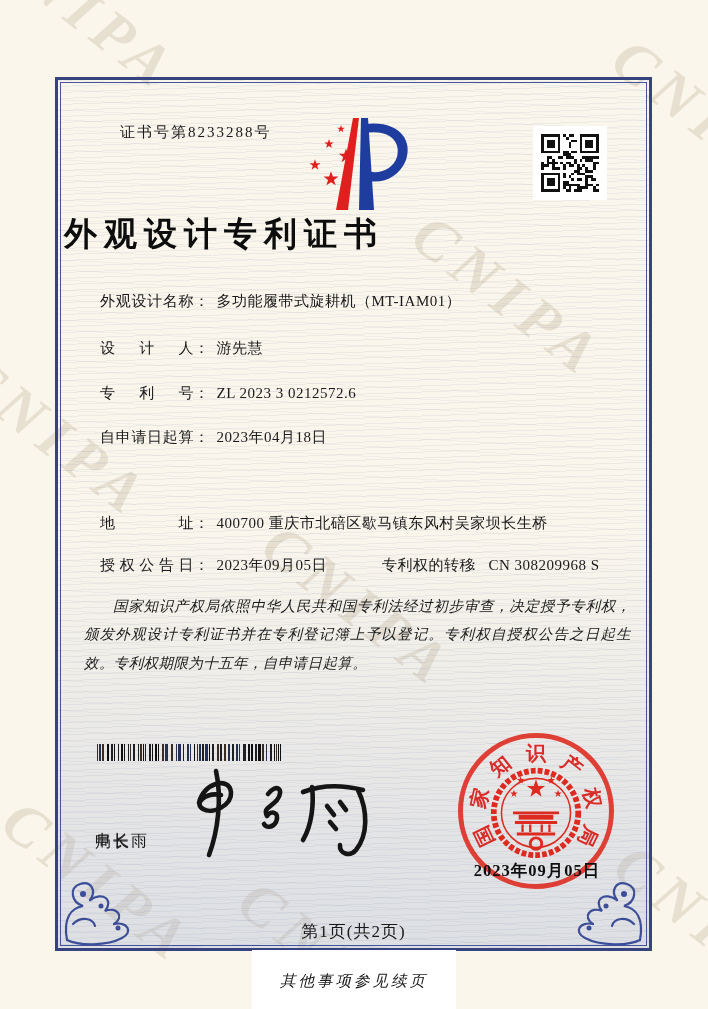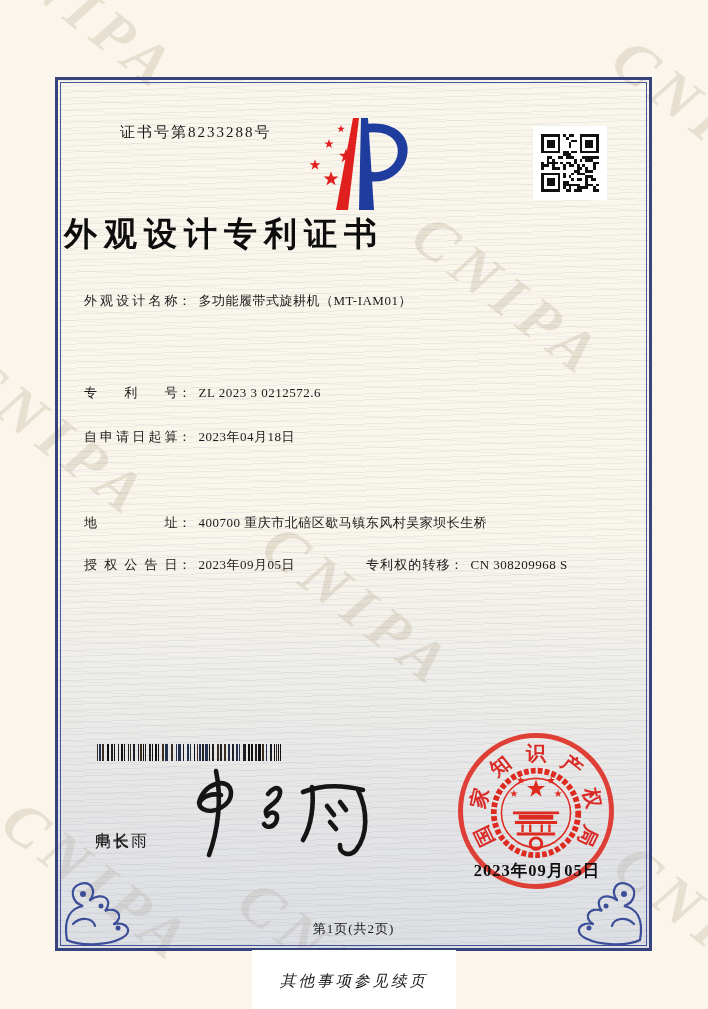--- a/index.html
+++ b/index.html
@@ -16,40 +16,40 @@
        repeating-linear-gradient(183deg, rgba(110,128,170,0.07) 0 1px, transparent 1px 10px),
        linear-gradient(180deg, rgba(190,198,220,0) 52%, rgba(178,188,214,0.30) 85%, rgba(178,188,214,0.40) 100%);}
   .frame-line{position:absolute;inset:2px;border:1px solid #44549a;pointer-events:none;}
   .abs{position:absolute;z-index:2;}
   .cert-no{left:84px;top:123px;font-size:15px;letter-spacing:2px;margin-left:36px;}
   .logo{left:295px;top:112px;width:120px;height:104px;}
   .qr{left:533px;top:126px;width:74px;height:74px;background:#fff;
       display:flex;align-items:center;justify-content:center;}
   .title{left:55px;top:212px;width:597px;text-align:left;font-size:33px;font-weight:700;
          letter-spacing:7px;color:#0d0d0d;margin-left:9px;}
-  .row{left:84px;width:548px;font-size:13px;letter-spacing:0.5px;white-space:nowrap;}
+  .row{left:100px;width:548px;font-size:15px;letter-spacing:0.5px;white-space:nowrap;}
   .lbl{display:inline-block;width:94px;text-align:justify;text-align-last:justify;vertical-align:top;}
   .lbl2{display:inline-block;width:84px;text-align:justify;text-align-last:justify;vertical-align:top;}
   .val{margin-left:7px;}
   .grp2{position:absolute;left:282px;top:0;}
   .para{left:84px;width:547px;font-size:14.5px;line-height:1.95;text-indent:2em;
         font-style:italic;letter-spacing:0.4px;text-align:justify;}
   .barcode{left:97px;top:744px;width:184px;height:17px;}
   .director-title{left:95px;top:832px;font-size:16px;font-family:"Liberation Sans","DejaVu Sans",sans-serif;letter-spacing:2px;}
   .director-name{left:95px;top:831px;font-size:16px;font-family:"Liberation Sans","DejaVu Sans",sans-serif;letter-spacing:2px;}
   .sig{left:175px;top:763px;width:212px;height:98px;}
   .seal{left:458px;top:733px;width:156px;height:156px;border:5px solid rgba(222,33,22,0.88);
         border-radius:50%;box-sizing:border-box;opacity:0.96;}
   .seal-emblem{position:absolute;left:50%;top:50%;transform:translate(-50%,-50%);}
   .seal-char{position:absolute;left:50%;top:50%;width:24px;height:24px;margin:-12px;
         display:flex;align-items:center;justify-content:center;font-weight:700;font-size:20px;
         color:#d92420;transform:rotate(var(--a)) translateY(-58px);}
   .seal-date{left:448px;top:860px;width:178px;text-align:center;font-size:16.5px;
         font-weight:600;letter-spacing:1px;color:#0e0e0e;z-index:3;}
-  .page-num{left:55px;top:920px;width:597px;text-align:center;font-size:13px;letter-spacing:1px;}
+  .page-num{left:55px;top:920px;width:597px;text-align:center;font-size:17px;letter-spacing:1px;}
   .cont{left:0;top:950px;width:708px;text-align:center;z-index:3;}
   .cont span{display:inline-block;background:#ffffff;padding:21px 28px;font-size:15.5px;
         font-style:italic;letter-spacing:3px;}
   .ornament{z-index:1;}
 </style>
 </head>
 <body>
 
 <div class="page">
 
@@ -232,36 +232,40 @@
         <rect x="19" y="20" width="1" height="1" fill="#111"></rect>
         <rect x="20" y="20" width="1" height="1" fill="#111"></rect>
       </svg>
   </div>
 
   <div class="abs title">外观设计专利证书</div>
 
   <div class="abs row" style="top:292px">
     <span class="lbl">外观设计名称</span><span>：</span><span class="val">多功能履带式旋耕机（MT-IAM01）</span>
   </div>
+  <div class="abs row" style="top:339px">
+    <span class="lbl">设计人</span><span>：</span><span class="val">游先慧</span>
+  </div>
   <div class="abs row" style="top:384px">
     <span class="lbl">专利号</span><span>：</span><span class="val">ZL 2023 3 0212572.6</span>
   </div>
   <div class="abs row" style="top:428px">
     <span class="lbl">自申请日起算</span><span>：</span><span class="val">2023年04月18日</span>
   </div>
   <div class="abs row" style="top:514px">
     <span class="lbl">地址</span><span>：</span><span class="val">400700 重庆市北碚区歇马镇东风村吴家坝长生桥</span>
   </div>
   <div class="abs row" style="top:556px">
     <span class="lbl">授权公告日</span><span>：</span><span class="val">2023年09月05日</span>
     <span class="grp2">
       <span class="lbl2">专利权的转移</span><span>：</span><span class="val">CN 308209968 S</span>
     </span>
   </div>
 
+  <div class="abs para" style="top:592px">国家知识产权局依照中华人民共和国专利法经过初步审查，决定授予专利权，颁发外观设计专利证书并在专利登记簿上予以登记。专利权自授权公告之日起生效。专利权期限为十五年，自申请日起算。</div>
 
   <div class="abs barcode">
     <svg id="barcode-svg" width="184" height="17" viewBox="0 0 184 17">
         <rect x="0" y="0" width="1" height="17" fill="#3a2c20"></rect>
         <rect x="2" y="0" width="2" height="17" fill="#25324f"></rect>
         <rect x="5" y="0" width="2" height="17" fill="#3a2c20"></rect>
         <rect x="10" y="0" width="2" height="17" fill="#0e0e10"></rect>
         <rect x="14" y="0" width="2" height="17" fill="#1d1f24"></rect>
         <rect x="17" y="0" width="1" height="17" fill="#0e0e10"></rect>
         <rect x="21" y="0" width="1" height="17" fill="#1d1f24"></rect>

